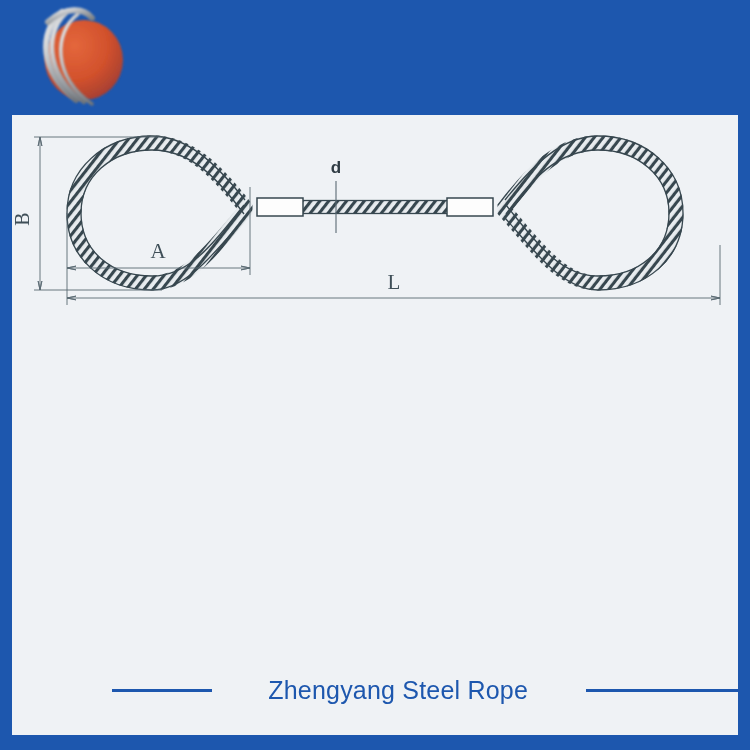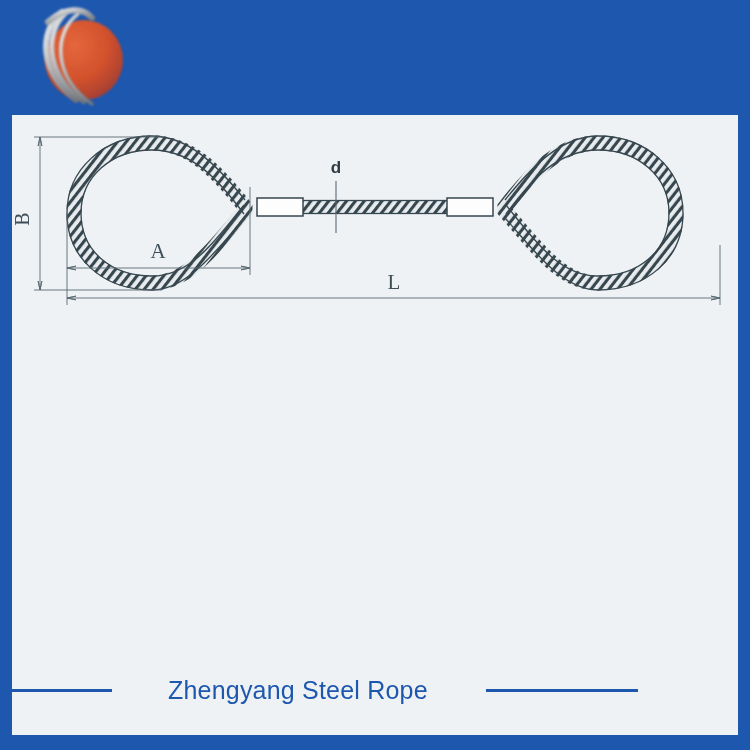--- a/index.html
+++ b/index.html
@@ -63,21 +63,21 @@
 
   
   #footer {
     position: absolute;
     left: 0;
     top: 545px;
     width: 726px;
     height: 60px;
     display: flex;
     align-items: center;
-    justify-content: flex-start;
+    justify-content: flex-end;
     gap: 0px;
   }
   .footer-rule {
     height: 3px;
     background: #1d57ae;
     flex: 0 0 auto;
   }
   #footer-rule-left { width: 100px; margin-right: 56px; }
   #footer-rule-right { width: 152px; margin-left: 58px; }
   #footer-text {

